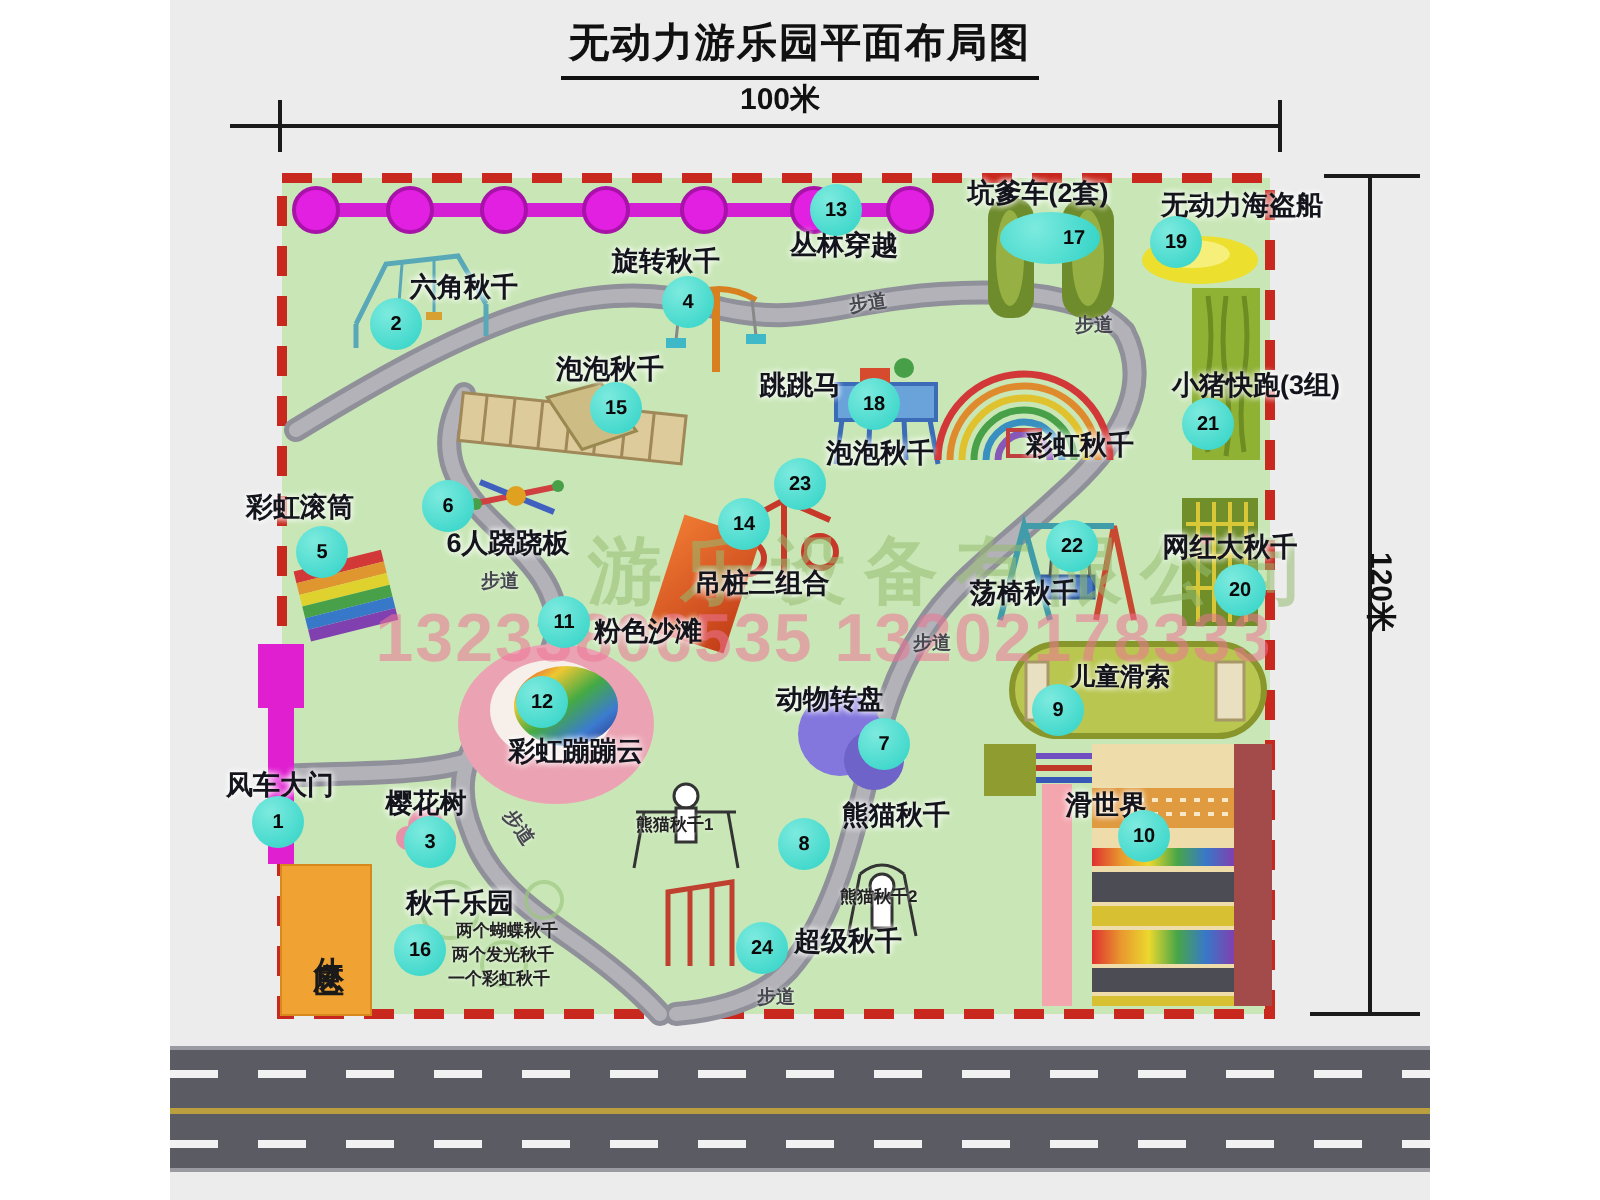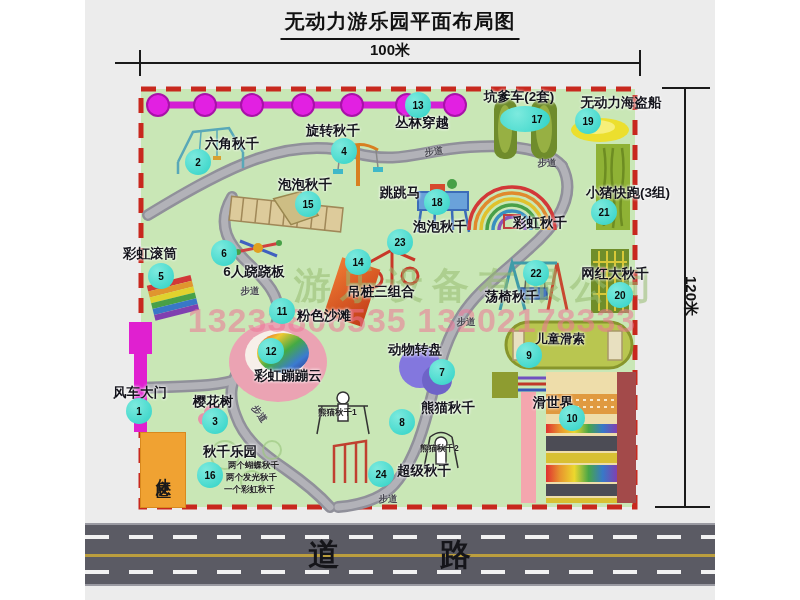--- a/index.html
+++ b/index.html
@@ -352,21 +352,21 @@
   <div class="num" style="left:344px;top:151px;">4</div>
   <div class="num" style="left:161px;top:276px;">5</div>
   <div class="num" style="left:224px;top:253px;">6</div>
   <div class="num" style="left:442px;top:372px;">7</div>
   <div class="num" style="left:402px;top:422px;">8</div>
   <div class="num" style="left:529px;top:355px;z-index:33;">9</div>
   <div class="num" style="left:572px;top:418px;z-index:33;">10</div>
   <div class="num" style="left:282px;top:311px;">11</div>
   <div class="num" style="left:271px;top:351px;">12</div>
   <div class="num" style="left:418px;top:105px;">13</div>
-  <div class="num" style="left:358px;top:262px;">14</div>
+  <div class="num" style="left:372px;top:262px;">14</div>
   <div class="num" style="left:308px;top:204px;">15</div>
   <div class="num" style="left:210px;top:475px;">16</div>
   <div class="num" style="left:525px;top:119px;padding-left:24px;">17</div>
   <div class="num" style="left:437px;top:202px;">18</div>
   <div class="num" style="left:588px;top:121px;">19</div>
   <div class="num" style="left:620px;top:295px;">20</div>
   <div class="num" style="left:604px;top:212px;">21</div>
   <div class="num" style="left:536px;top:273px;">22</div>
   <div class="num" style="left:400px;top:242px;">23</div>
   <div class="num" style="left:381px;top:474px;">24</div>
@@ -374,15 +374,14 @@
   <div class="note" style="left:318px;top:407px;">熊猫秋千1</div>
   <div class="note" style="left:420px;top:443px;">熊猫秋千2</div>
   <div class="note" style="left:228px;top:460px;">两个蝴蝶秋千</div>
   <div class="note" style="left:226px;top:472px;">两个发光秋千</div>
   <div class="note" style="left:224px;top:484px;">一个彩虹秋千</div>
 
   <div id="road">
     <div class="lane" style="top:10px;"></div>
     <div id="road-center"></div>
     <div class="lane" style="top:45px;"></div>
-    <div id="road-label">道 路</div>
   </div>
 </div>
 
 </body></html>

